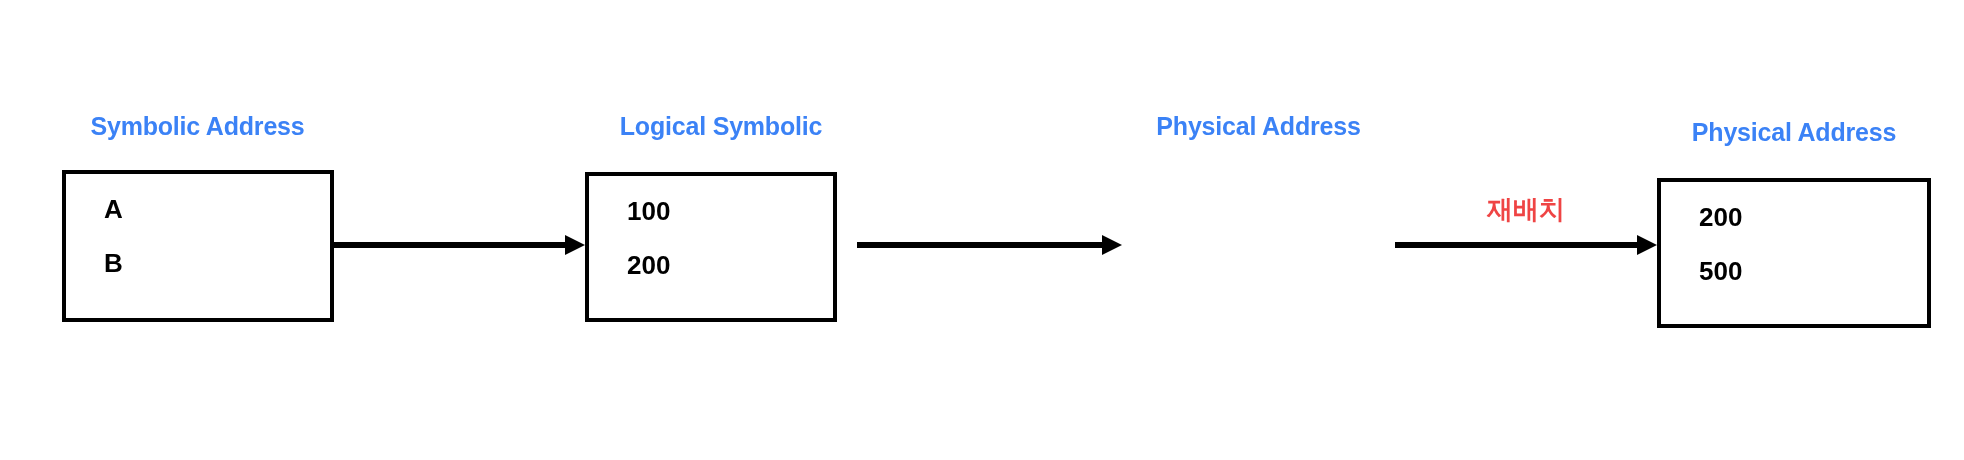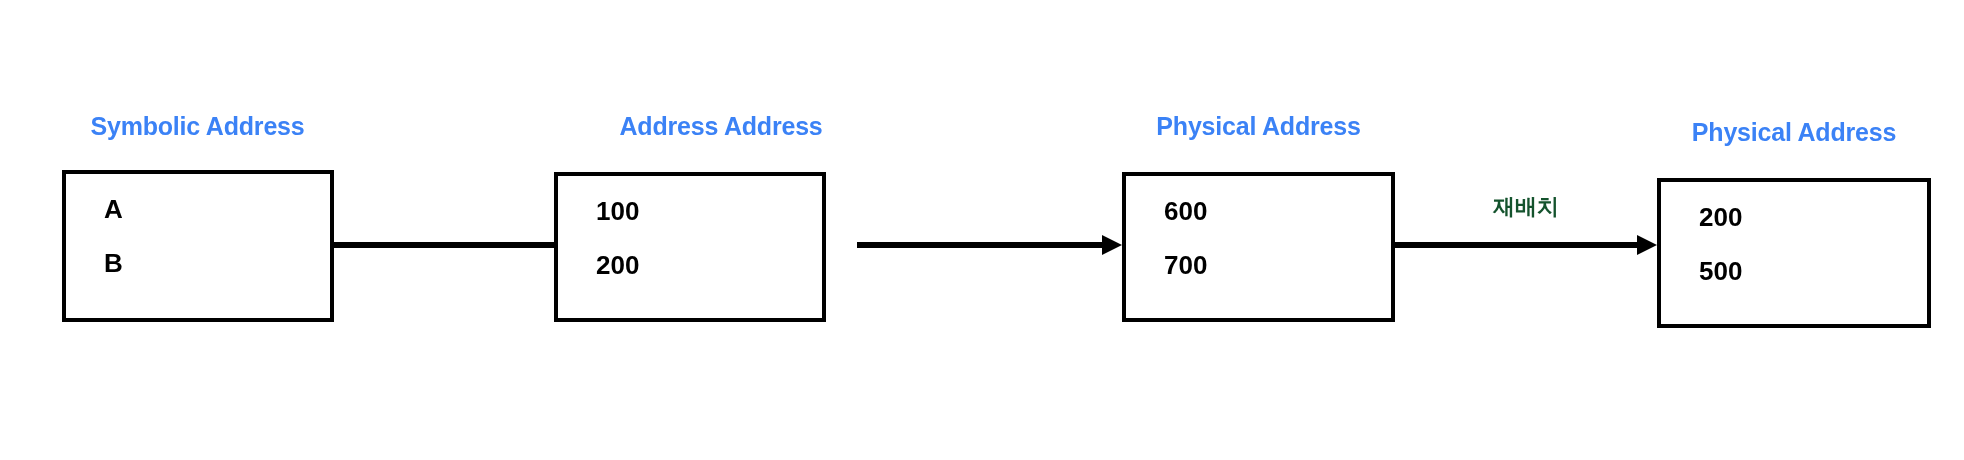--- a/index.html
+++ b/index.html
@@ -61,23 +61,23 @@
     position: absolute;
     top: -10px;
     width: 0;
     height: 0;
     border-top: 10px solid transparent;
     border-bottom: 10px solid transparent;
     border-left: 20px solid #000000;
   }
   .edge-label {
     position: absolute;
-    font-size: 22px;
+    font-size: 26px;
     font-weight: bold;
-    color: #14532d;
+    color: #ef4444;
     white-space: nowrap;
     text-align: center;
     line-height: 1;
   }
 </style>
 </head>
 <body>
 
 <div id="canvas">
 
@@ -87,40 +87,34 @@
       <div class="entry">A</div>
       <div class="entry">B</div>
     </div>
   </div>
 
   <div class="arrow" style="left:334px; top:245px; width:251px;">
     <div class="shaft" style="width:231px;"></div>
     <div class="head" style="left:231px;"></div>
   </div>
 
-  <div class="stage-label" style="left:585px; top:114px; width:272px;">Address Address</div>
-  <div class="addr-box" style="left:554px; top:172px; width:272px; height:150px;text-align:right;">
+  <div class="stage-label" style="left:585px; top:114px; width:272px;">Logical Symbolic</div>
+  <div class="addr-box" style="left:585px; top:172px; width:252px; height:150px;text-align:right;">
     <div class="box-entries">
       <div class="entry">100</div>
       <div class="entry">200</div>
     </div>
   </div>
 
   <div class="arrow" style="left:857px; top:245px; width:265px;">
     <div class="shaft" style="width:245px;"></div>
     <div class="head" style="left:245px;"></div>
   </div>
 
   <div class="stage-label" style="left:1122px; top:114px; width:273px;">Physical Address</div>
-  <div class="addr-box" style="left:1122px; top:172px; width:273px; height:150px;">
-    <div class="box-entries">
-      <div class="entry">600</div>
-      <div class="entry">700</div>
-    </div>
-  </div>
 
   <div class="edge-label" style="left:1395px; top:196px; width:262px;">재배치</div>
   <div class="arrow" style="left:1395px; top:245px; width:262px;">
     <div class="shaft" style="width:242px;"></div>
     <div class="head" style="left:242px;"></div>
   </div>
 
   <div class="stage-label" style="left:1657px; top:120px; width:274px;">Physical Address</div>
   <div class="addr-box" style="left:1657px; top:178px; width:274px; height:150px;">
     <div class="box-entries">

